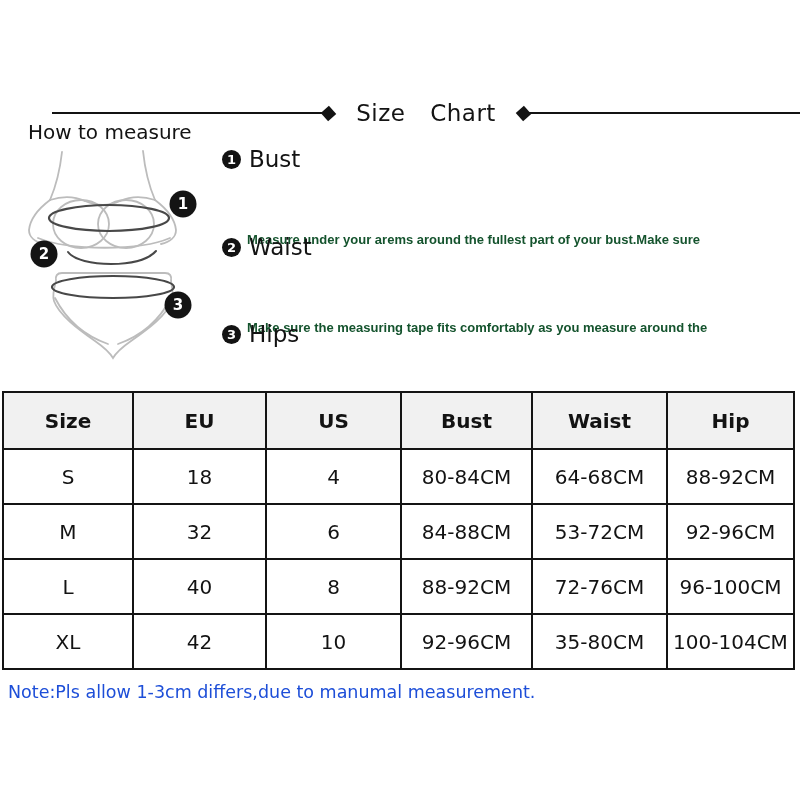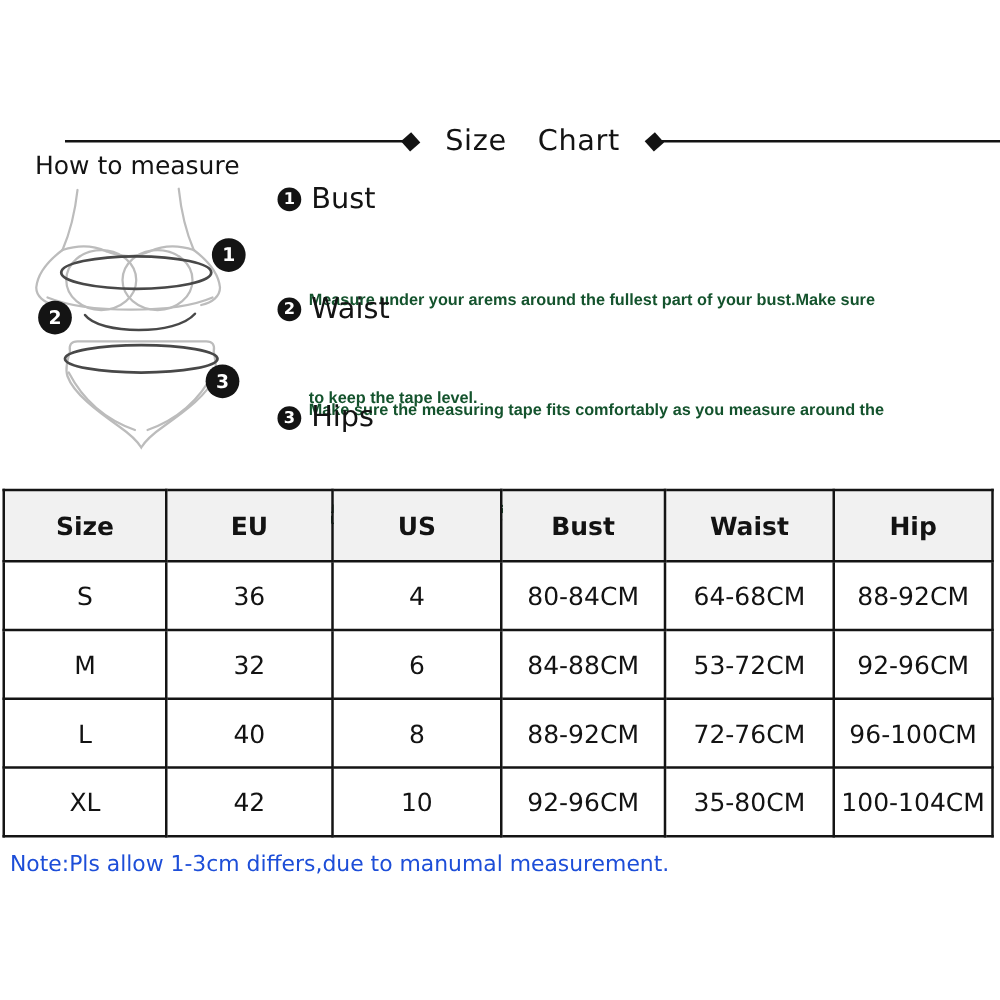--- a/index.html
+++ b/index.html
@@ -99,21 +99,20 @@
     </g>
   </svg>
 
   <div class="sec sec1">
     <div class="sec-head">
       <span class="badge">1</span>
       <span class="sec-title">Bust</span>
     </div>
     <div class="sec-lines">
       <div>Measure under your arems around the fullest part of your bust.Make sure</div>
-      <div>to keep the tape level.</div>
     </div>
   </div>
 
   <div class="sec sec2">
     <div class="sec-head">
       <span class="badge">2</span>
       <span class="sec-title">Waist</span>
     </div>
     <div class="sec-lines">
       <div>Make sure the measuring tape fits comfortably as you measure around the</div>
@@ -146,21 +145,21 @@
         <th>EU</th>
         <th>US</th>
         <th>Bust</th>
         <th>Waist</th>
         <th>Hip</th>
       </tr>
     </thead>
     <tbody>
       <tr>
         <td>S</td>
-        <td>36</td>
+        <td>18</td>
         <td>4</td>
         <td>80-84CM</td>
         <td>64-68CM</td>
         <td>88-92CM</td>
       </tr>
       <tr>
         <td>M</td>
         <td>32</td>
         <td>6</td>
         <td>84-88CM</td>

